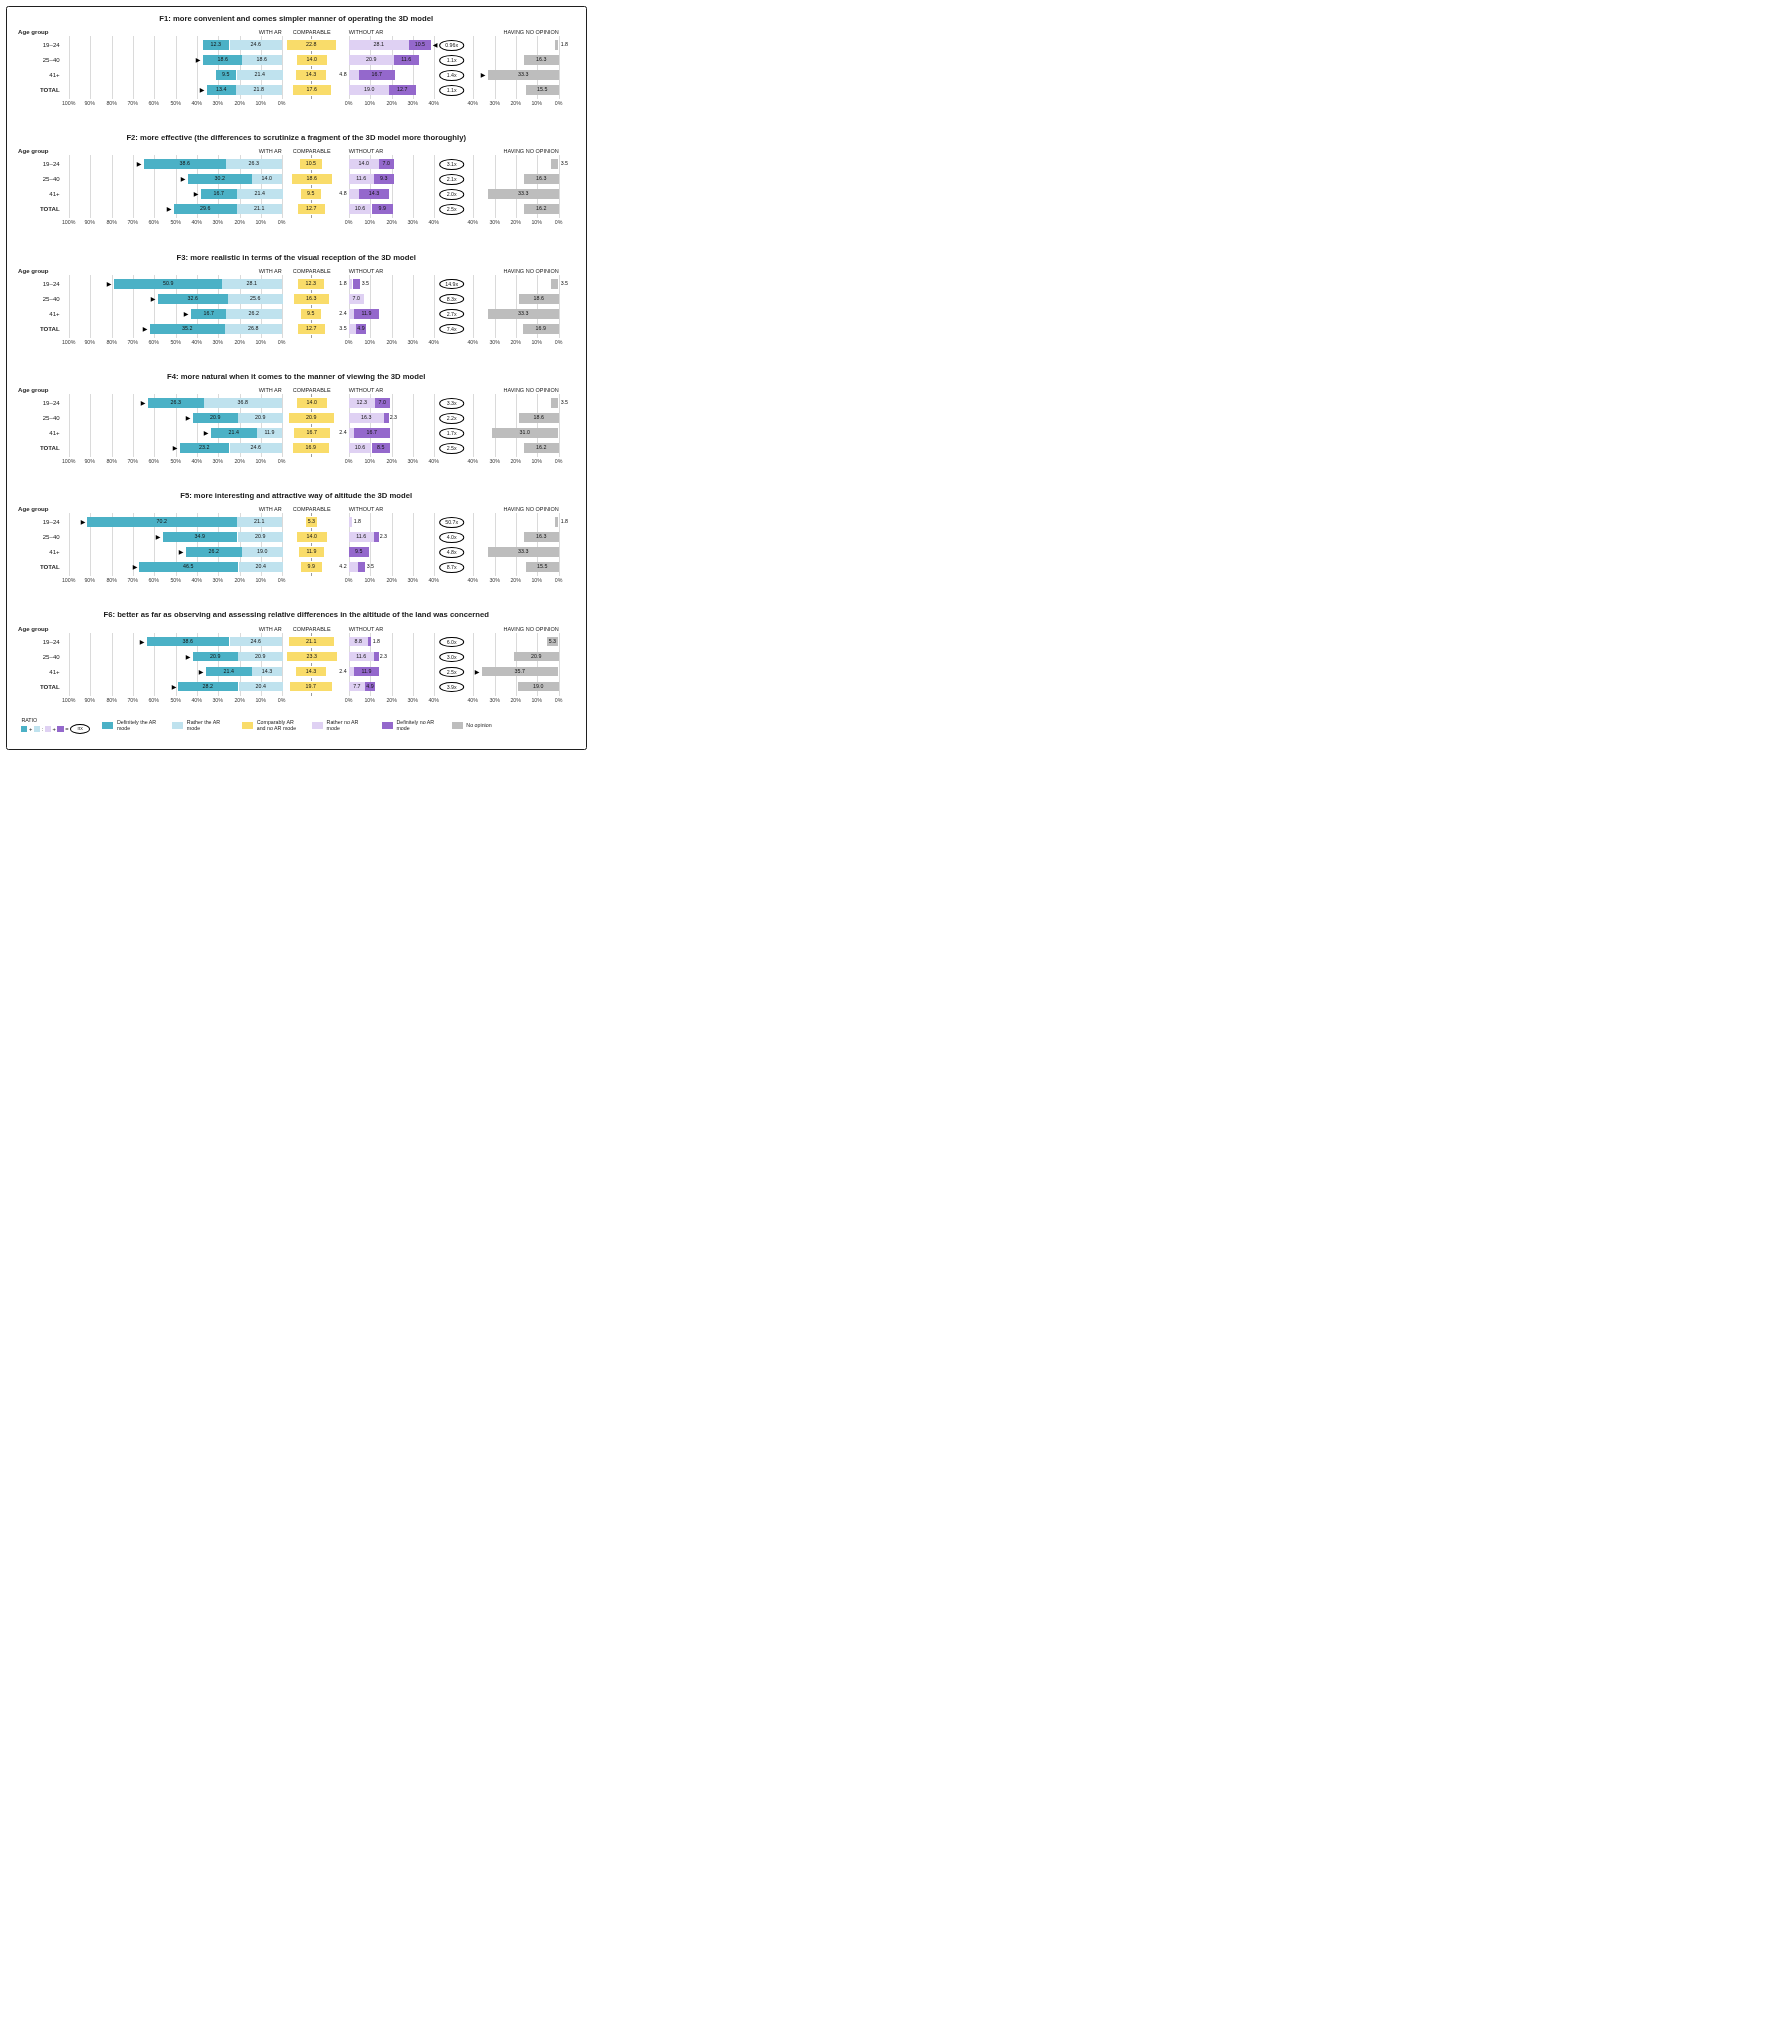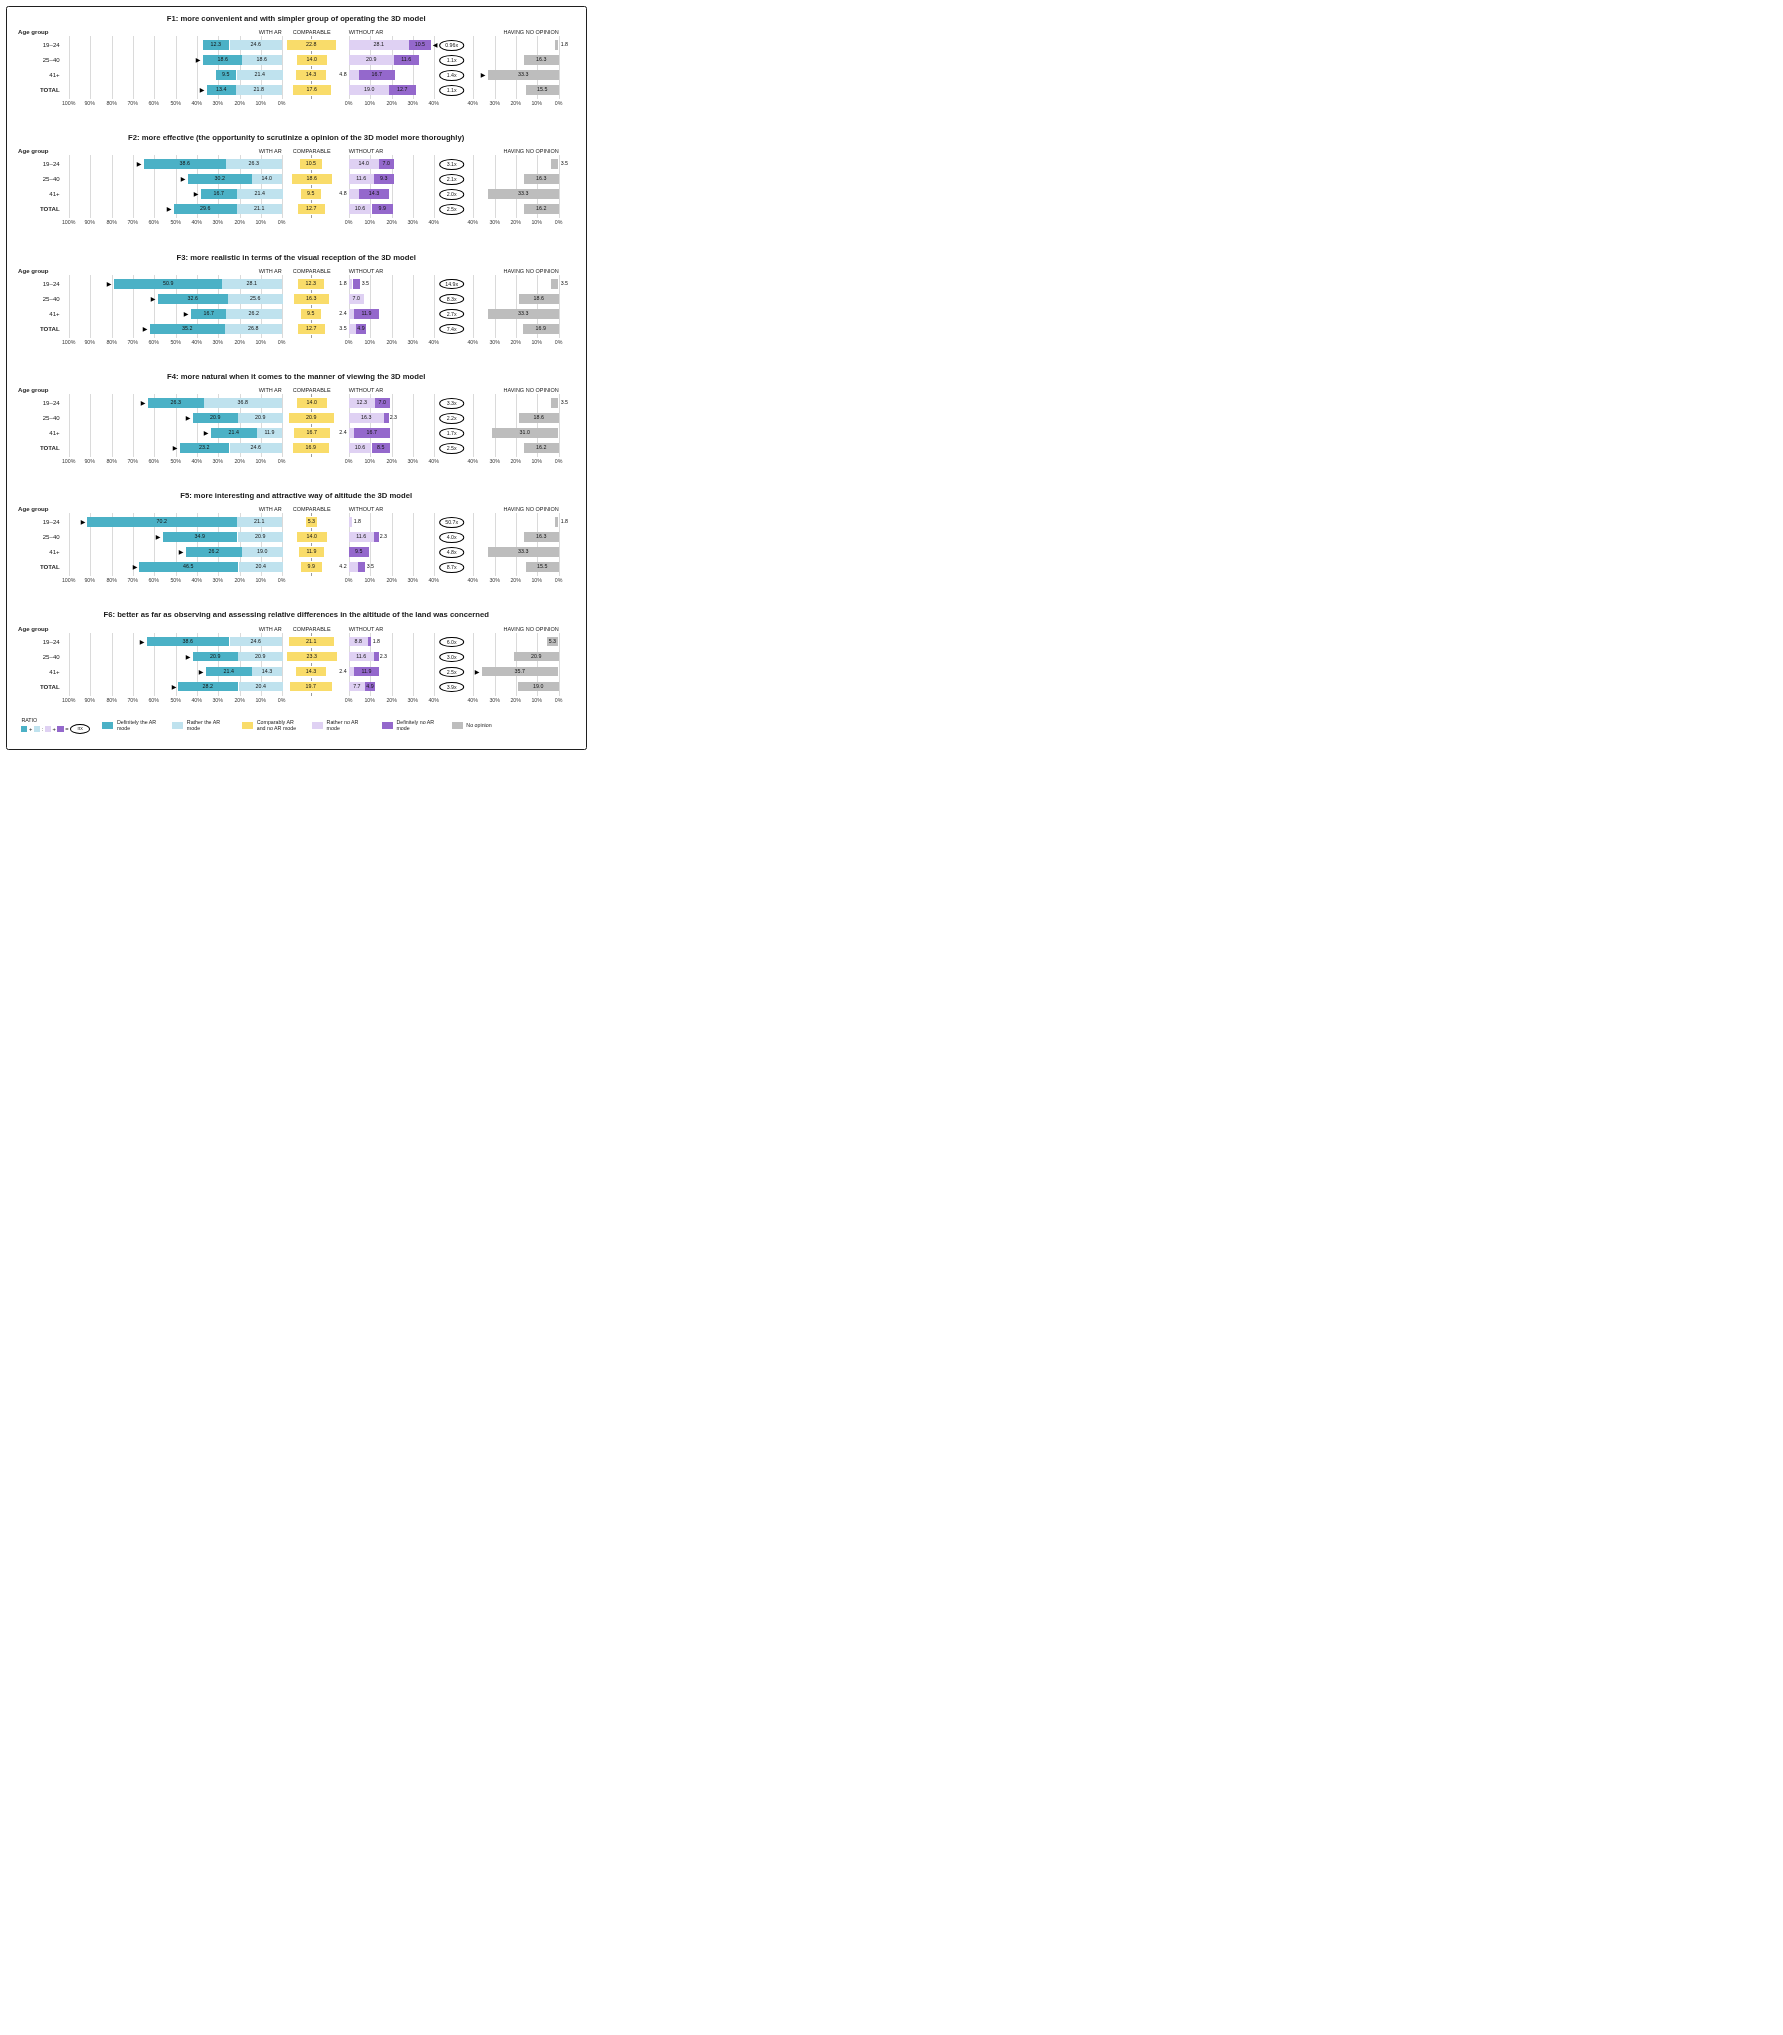--- a/index.html
+++ b/index.html
@@ -29,21 +29,21 @@
   .litem{display:flex;align-items:center;gap:3.7px;flex:none;}
   .lsw{width:11px;height:7px;flex:none;}
   .llab{font-size:5.3px;line-height:1.15;width:43px;}
 </style>
 </head>
 <body>
 
 <div id="frame">
   <div id="panels">
       <div class="panel">
-        <div class="ptitle">F1: more convenient and with simpler group of operating the 3D model</div>
+        <div class="ptitle">F1: more convenient and comes simpler manner of operating the 3D model</div>
         <div class="hdr agehdr" style="left: 11.4px;">Age group</div>
         <div class="hdr" style="left: 177px; width: 98px; text-align: right;">WITH AR</div>
         <div class="hdr" style="left: 260px; width: 90px; text-align: center;">COMPARABLE</div>
         <div class="hdr" style="left: 342px;">WITHOUT AR</div>
         <div class="hdr" style="left: 438px; width: 114px; text-align: right;">HAVING NO OPINION</div>
         <div class="gridline" style="left: 62px; top: 23px; height: 63px;"></div>
         <div class="tick" style="left: 62px; top: 87px;">100%</div>
         <div class="gridline" style="left: 83px; top: 23px; height: 63px;"></div>
         <div class="tick" style="left: 83px; top: 87px;">90%</div>
         <div class="gridline" style="left: 105px; top: 23px; height: 63px;"></div>
@@ -140,21 +140,21 @@
         <div class="blabel" style="left: 286px; top: 72px; width: 38px; text-align: center;">17.6</div>
         <div class="bar" style="left: 342px; top: 72px; width: 41px; background: rgb(223, 209, 243);"></div>
         <div class="blabel" style="left: 342px; top: 72px; width: 41px; text-align: center;">19.0</div>
         <div class="bar" style="left: 382px; top: 72px; width: 27px; background: rgb(148, 104, 204);"></div>
         <div class="blabel" style="left: 382px; top: 72px; width: 27px; text-align: center;">12.7</div>
         <div class="rbadge" style="left: 445px; top: 72px;">1.1x</div>
         <div class="bar" style="left: 519px; top: 72px; width: 33px; background: rgb(189, 189, 189);"></div>
         <div class="blabel" style="left: 519px; top: 72px; width: 33px; text-align: center;">15.5</div>
       </div>
       <div class="panel">
-        <div class="ptitle">F2: more effective (the opportunity to scrutinize a opinion of the 3D model more thoroughly)</div>
+        <div class="ptitle">F2: more effective (the differences to scrutinize a fragment of the 3D model more thoroughly)</div>
         <div class="hdr agehdr" style="left: 11.4px;">Age group</div>
         <div class="hdr" style="left: 177px; width: 98px; text-align: right;">WITH AR</div>
         <div class="hdr" style="left: 260px; width: 90px; text-align: center;">COMPARABLE</div>
         <div class="hdr" style="left: 342px;">WITHOUT AR</div>
         <div class="hdr" style="left: 438px; width: 114px; text-align: right;">HAVING NO OPINION</div>
         <div class="gridline" style="left: 62px; top: 23px; height: 63px;"></div>
         <div class="tick" style="left: 62px; top: 87px;">100%</div>
         <div class="gridline" style="left: 83px; top: 23px; height: 63px;"></div>
         <div class="tick" style="left: 83px; top: 87px;">90%</div>
         <div class="gridline" style="left: 105px; top: 23px; height: 63px;"></div>

